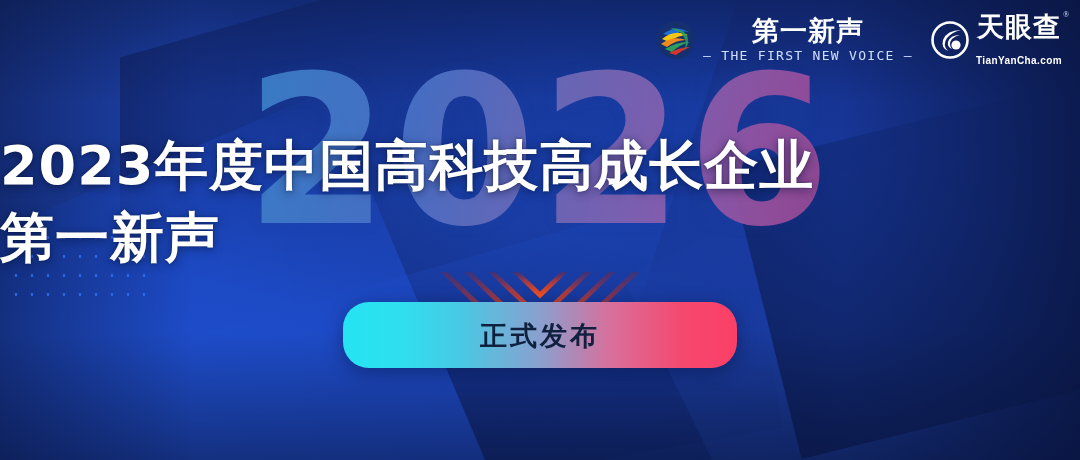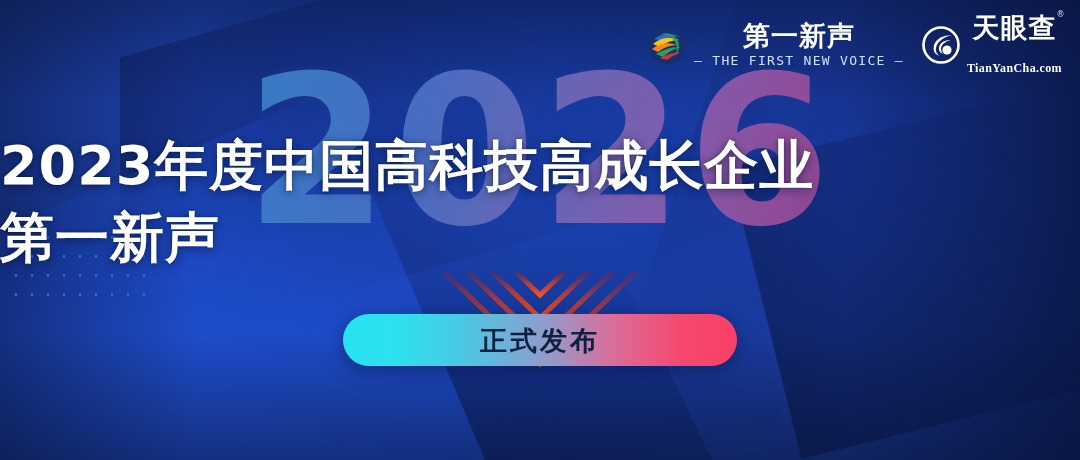--- a/index.html
+++ b/index.html
@@ -143,24 +143,24 @@
     line-height: 1.34;
     letter-spacing: 1px;
     text-shadow: 0 2px 10px rgba(5,14,50,.55), 0 0 2px rgba(5,14,50,.5);
     white-space: nowrap;
   }
 
   
   .release-btn {
     position: absolute;
     left: 50%;
-    top: 314px;
+    top: 302px;
     transform: translateX(-50%);
     width: 394px;
-    height: 52px;
+    height: 66px;
     border-radius: 26px;
     background: linear-gradient(90deg,
       #26e3f2 0%, #2ee0ef 14%, #49c8e4 30%,
       #8aa0cf 50%, #d86f9b 68%, #f6486e 86%, #fb3f66 100%);
     display: flex;
     align-items: center;
     justify-content: center;
     box-shadow: 0 4px 18px rgba(4,12,44,.40);
     border: none;
     padding: 0;
@@ -200,27 +200,27 @@
   }
   .logo-cn-1 { font-size: 27px; letter-spacing: 1px; }
   .logo-en-1 {
     font-size: 13px;
     letter-spacing: 1.3px;
     color: #cfe0ff;
     margin-top: 4px;
     font-family: "DejaVu Sans Mono", "Liberation Mono", monospace;
     white-space: nowrap;
   }
-  .logo-cn-2 { font-size: 27px; letter-spacing: 1px; position: relative; }
+  .logo-cn-2 { font-size: 27px; letter-spacing: 1px; position: relative; font-family: Liberation Serif, serif; }
   .logo-en-2 {
-    font-size: 12px;
+    font-size: 10px;
     letter-spacing: .4px;
     color: #ffffff;
-    margin-top: 20px;
-    font-family: Liberation Serif, serif;
+    margin-top: 14px;
+    font-family: Liberation Sans, sans-serif;
     font-weight: 700;
     white-space: nowrap;
   }
   .tm {
     position: absolute;
     top: -3px; right: -9px;
     font-size: 8px;
     color: #cfe0ff;
     font-weight: 400;
   }

